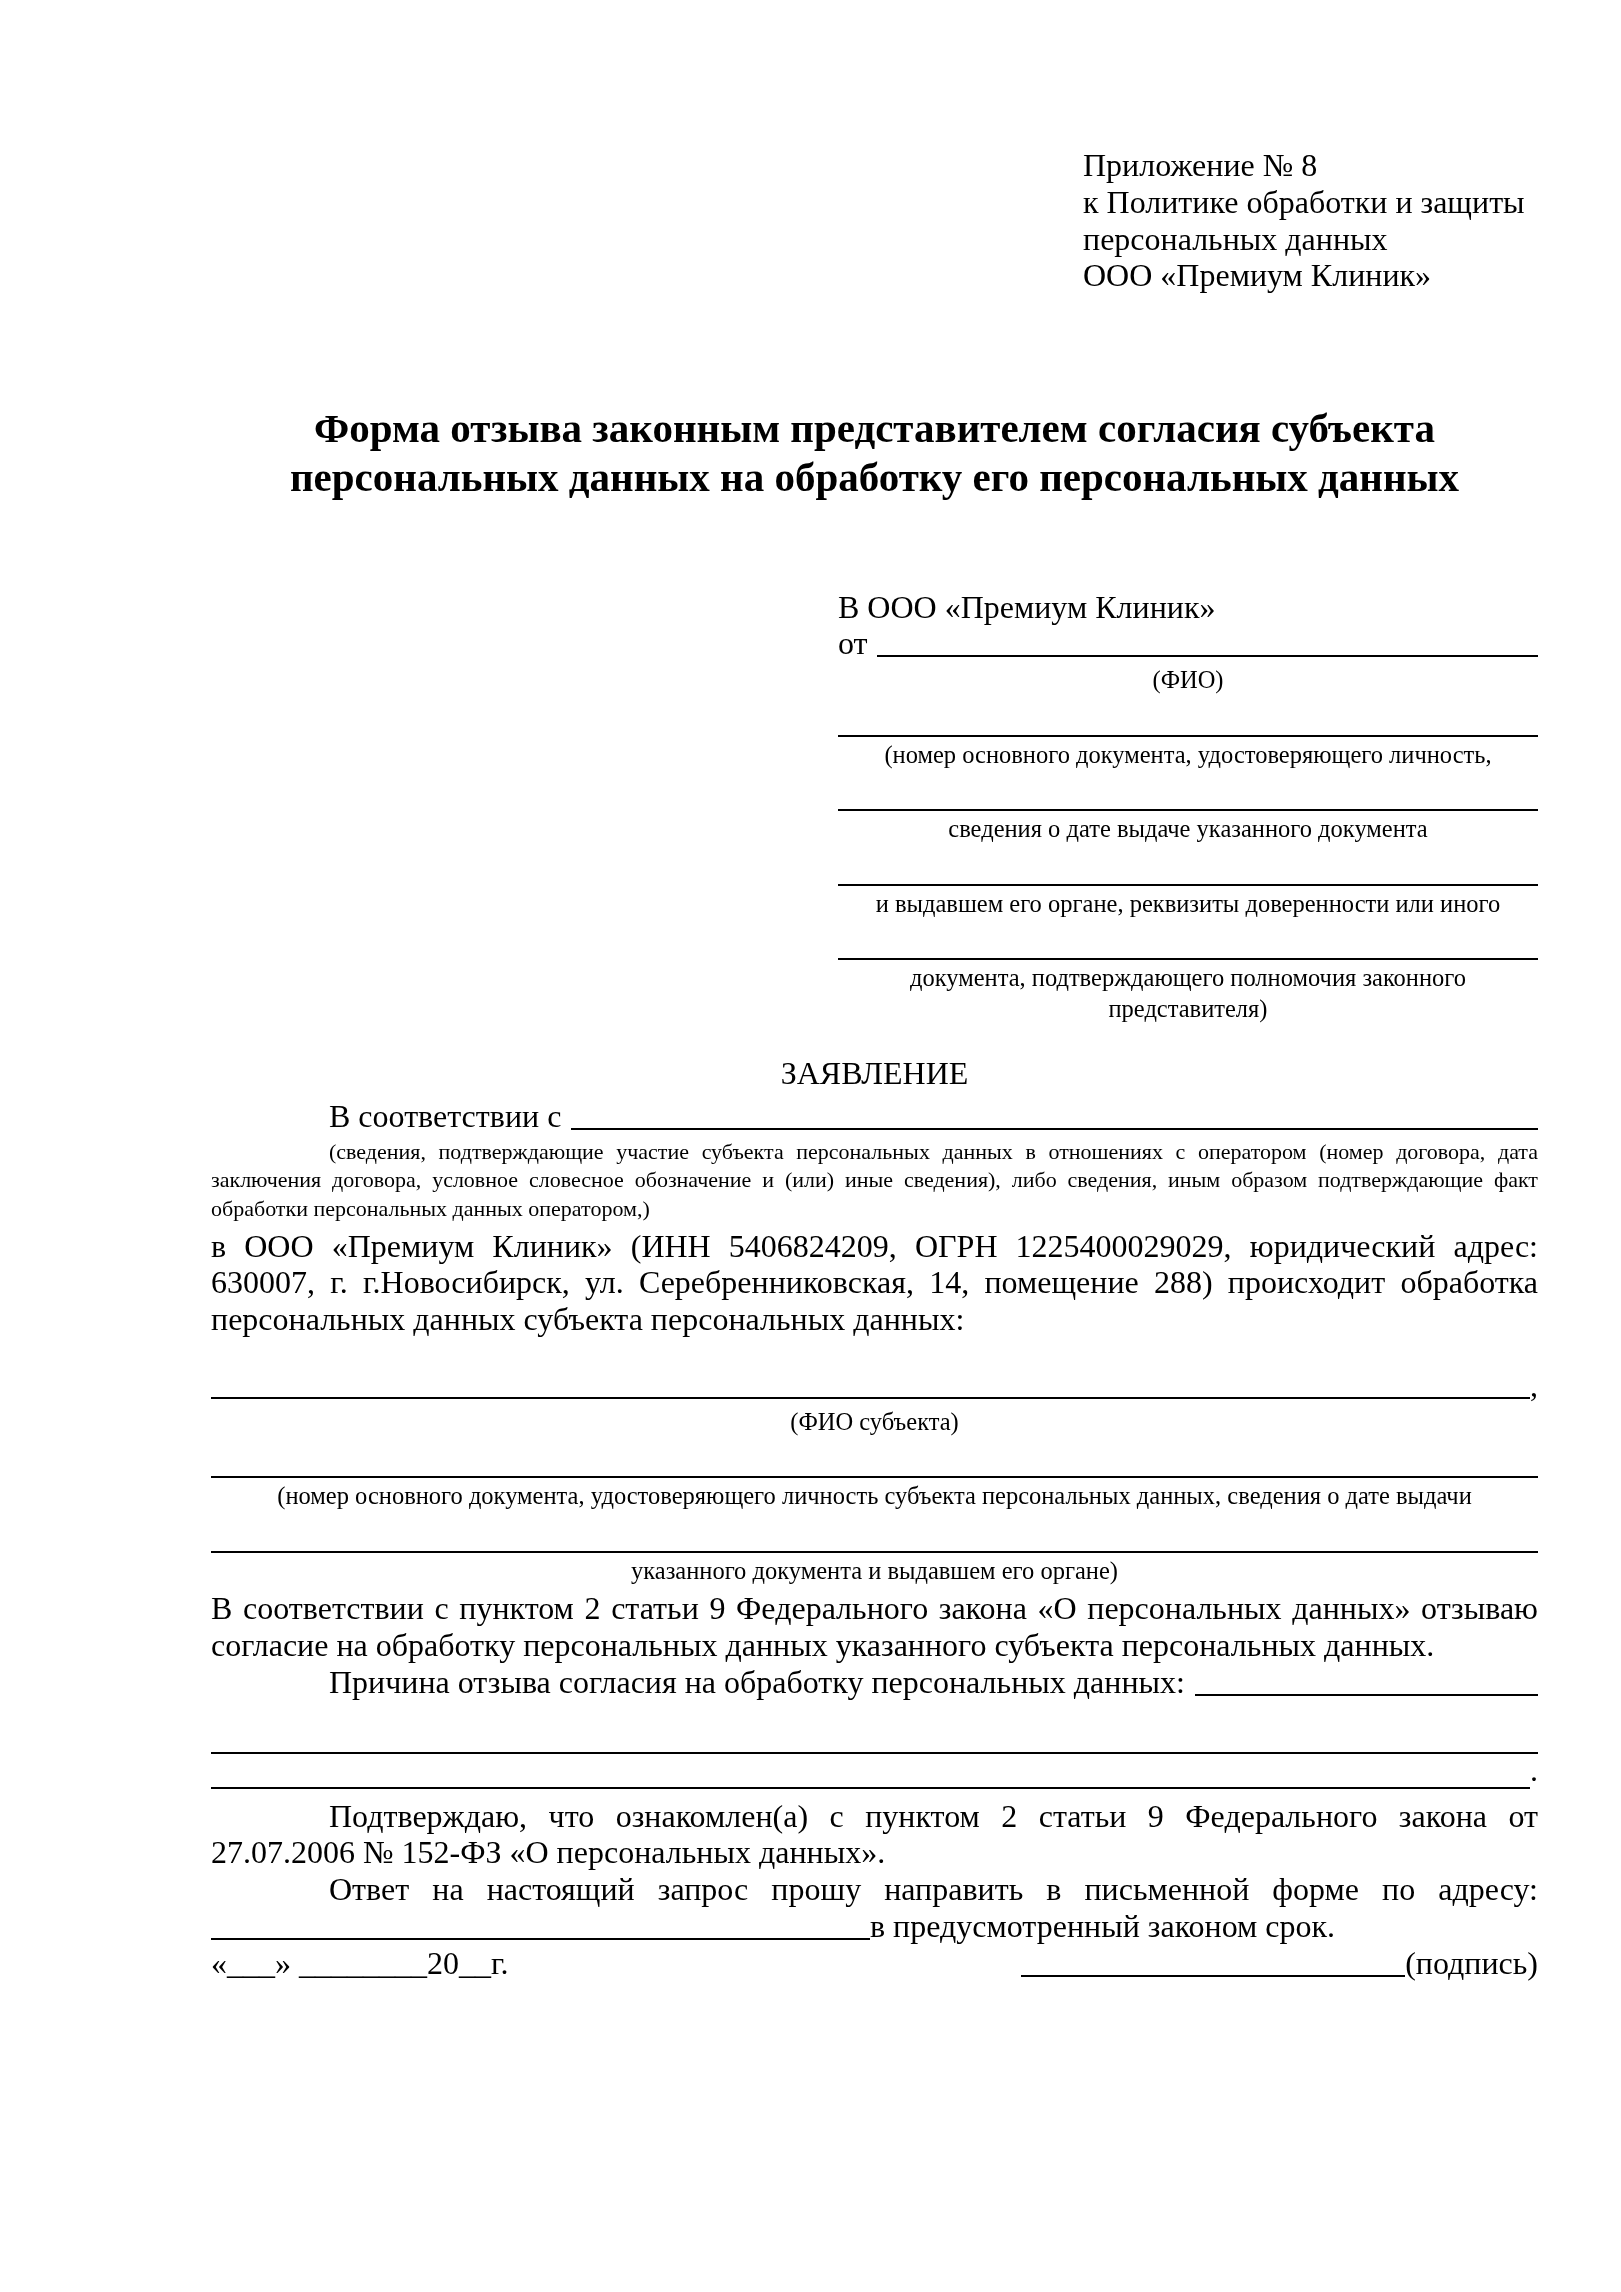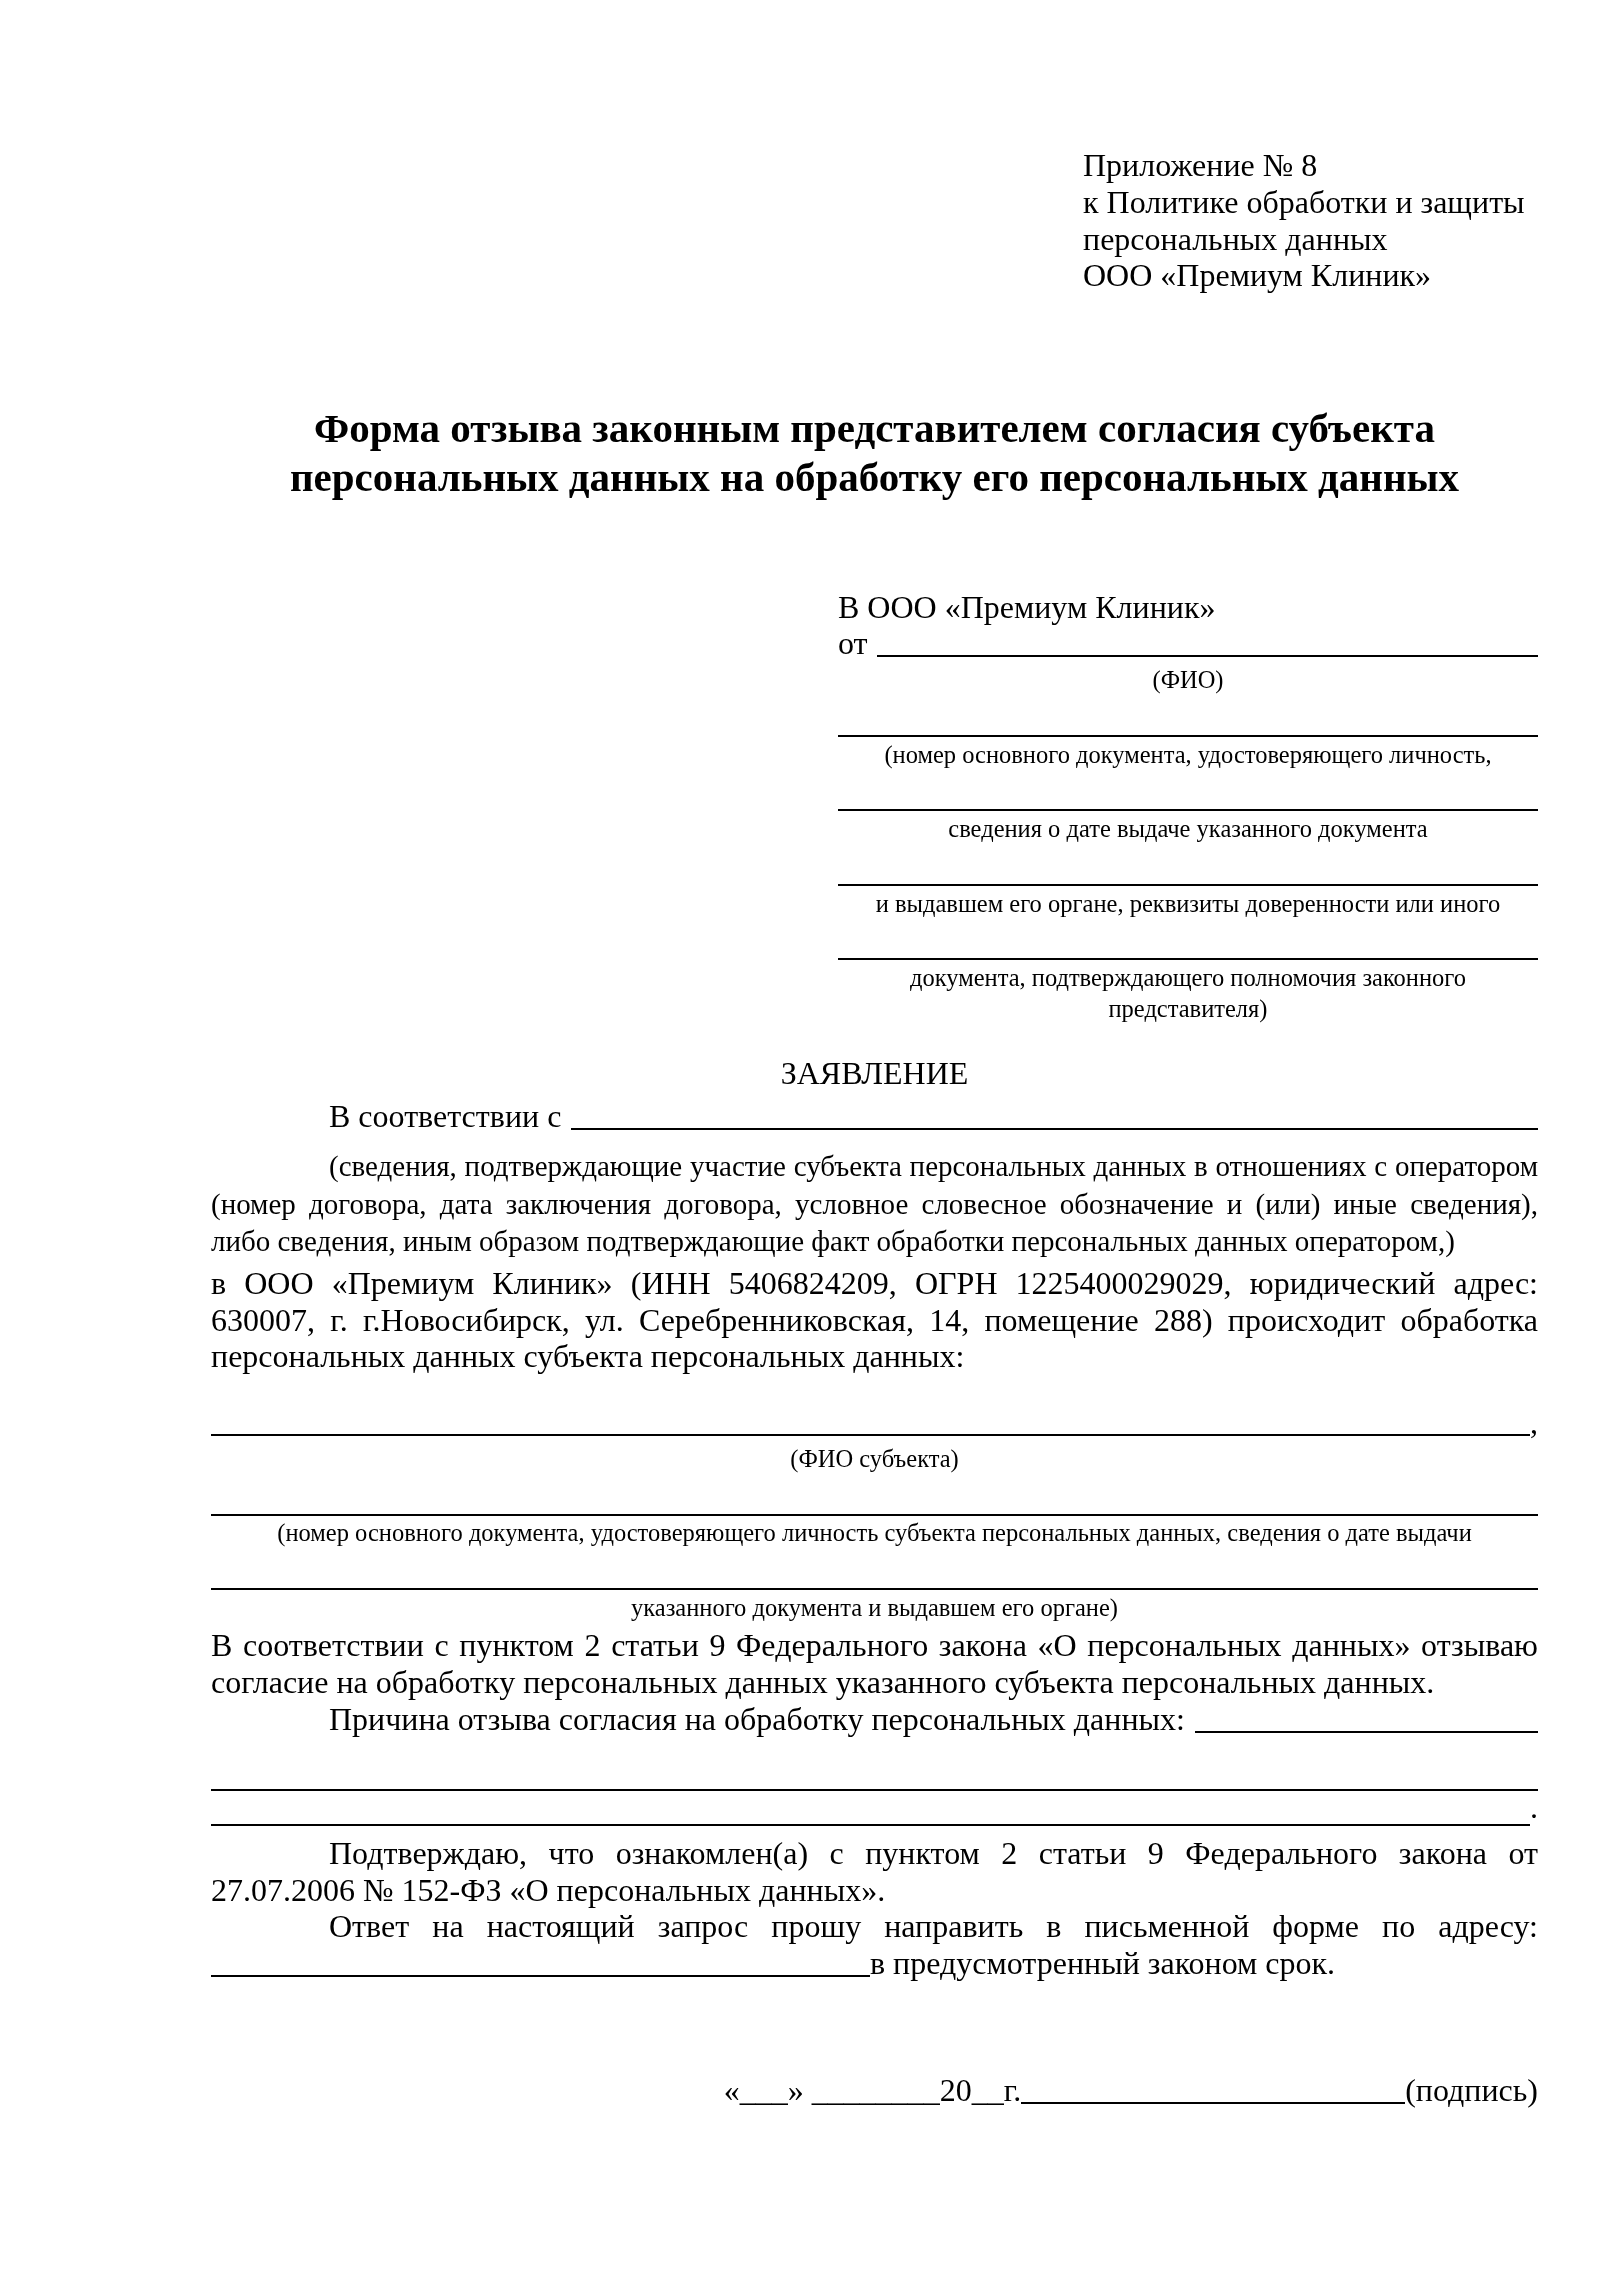--- a/index.html
+++ b/index.html
@@ -21,35 +21,35 @@
     text-align:center;
   }
   .addressee { margin-left:627px; margin-top:86px; }
   .flex-row { display:flex; align-items:stretch; }
   .fill-line { flex:1 1 auto; border-bottom:2.9px solid #000; margin-bottom:4.9px; margin-left:9.8px; }
   .fill-line.noml { margin-left:0; }
   .blank { border-bottom:2.9px solid #000; height:39px; }
   .caption { font-size:24.5px; line-height:1.25; text-align:center; margin-top:2.9px; }
   .heading { text-align:center; margin-top:31px; }
   .accordance { padding-left:118px; margin-top:5.9px; }
-  .small-note { font-size:29px; line-height:1.3; text-align:justify; text-indent:118px; margin-top:13px; }
+  .small-note { font-size:22px; line-height:1.3; text-align:justify; text-indent:118px; margin-top:3px; }
   .para { text-align:justify; margin:0; }
   .op-para { margin-top:3.9px; }
   .comma-row { margin-top:29px; }
   .tail { flex:0 0 auto; }
   .withdraw { margin-top:3.9px; }
   .reason-row { padding-left:118px; }
   .gap-line { margin-top:51px; border-bottom:2.9px solid #000; height:0; }
   .period-row { height:35px; align-items:flex-end; }
   .period-row .fill-line { margin-bottom:0; }
   .confirm { text-indent:118px; margin-top:9px; }
   .reply-first { text-indent:118px; text-align:justify; text-align-last:justify; margin:0; }
   .reply-second { display:flex; align-items:stretch; }
   .reply-underline { width:659px; border-bottom:2.9px solid #000; margin-bottom:4.9px; flex:0 0 auto; }
-  .sig-row { display:flex; justify-content:flex-end; align-items:flex-end; margin-top:90px; }
+  .sig-row { display:flex; justify-content:space-between; align-items:flex-end; }
   .sig-right { display:flex; align-items:stretch; }
   .sig-underline { width:384px; border-bottom:2.9px solid #000; margin-bottom:4.9px; flex:0 0 auto; }
 </style>
 </head>
 <body>
 
 <div class="page">
 
   <div class="appendix">
     <div>Приложение № 8</div>

